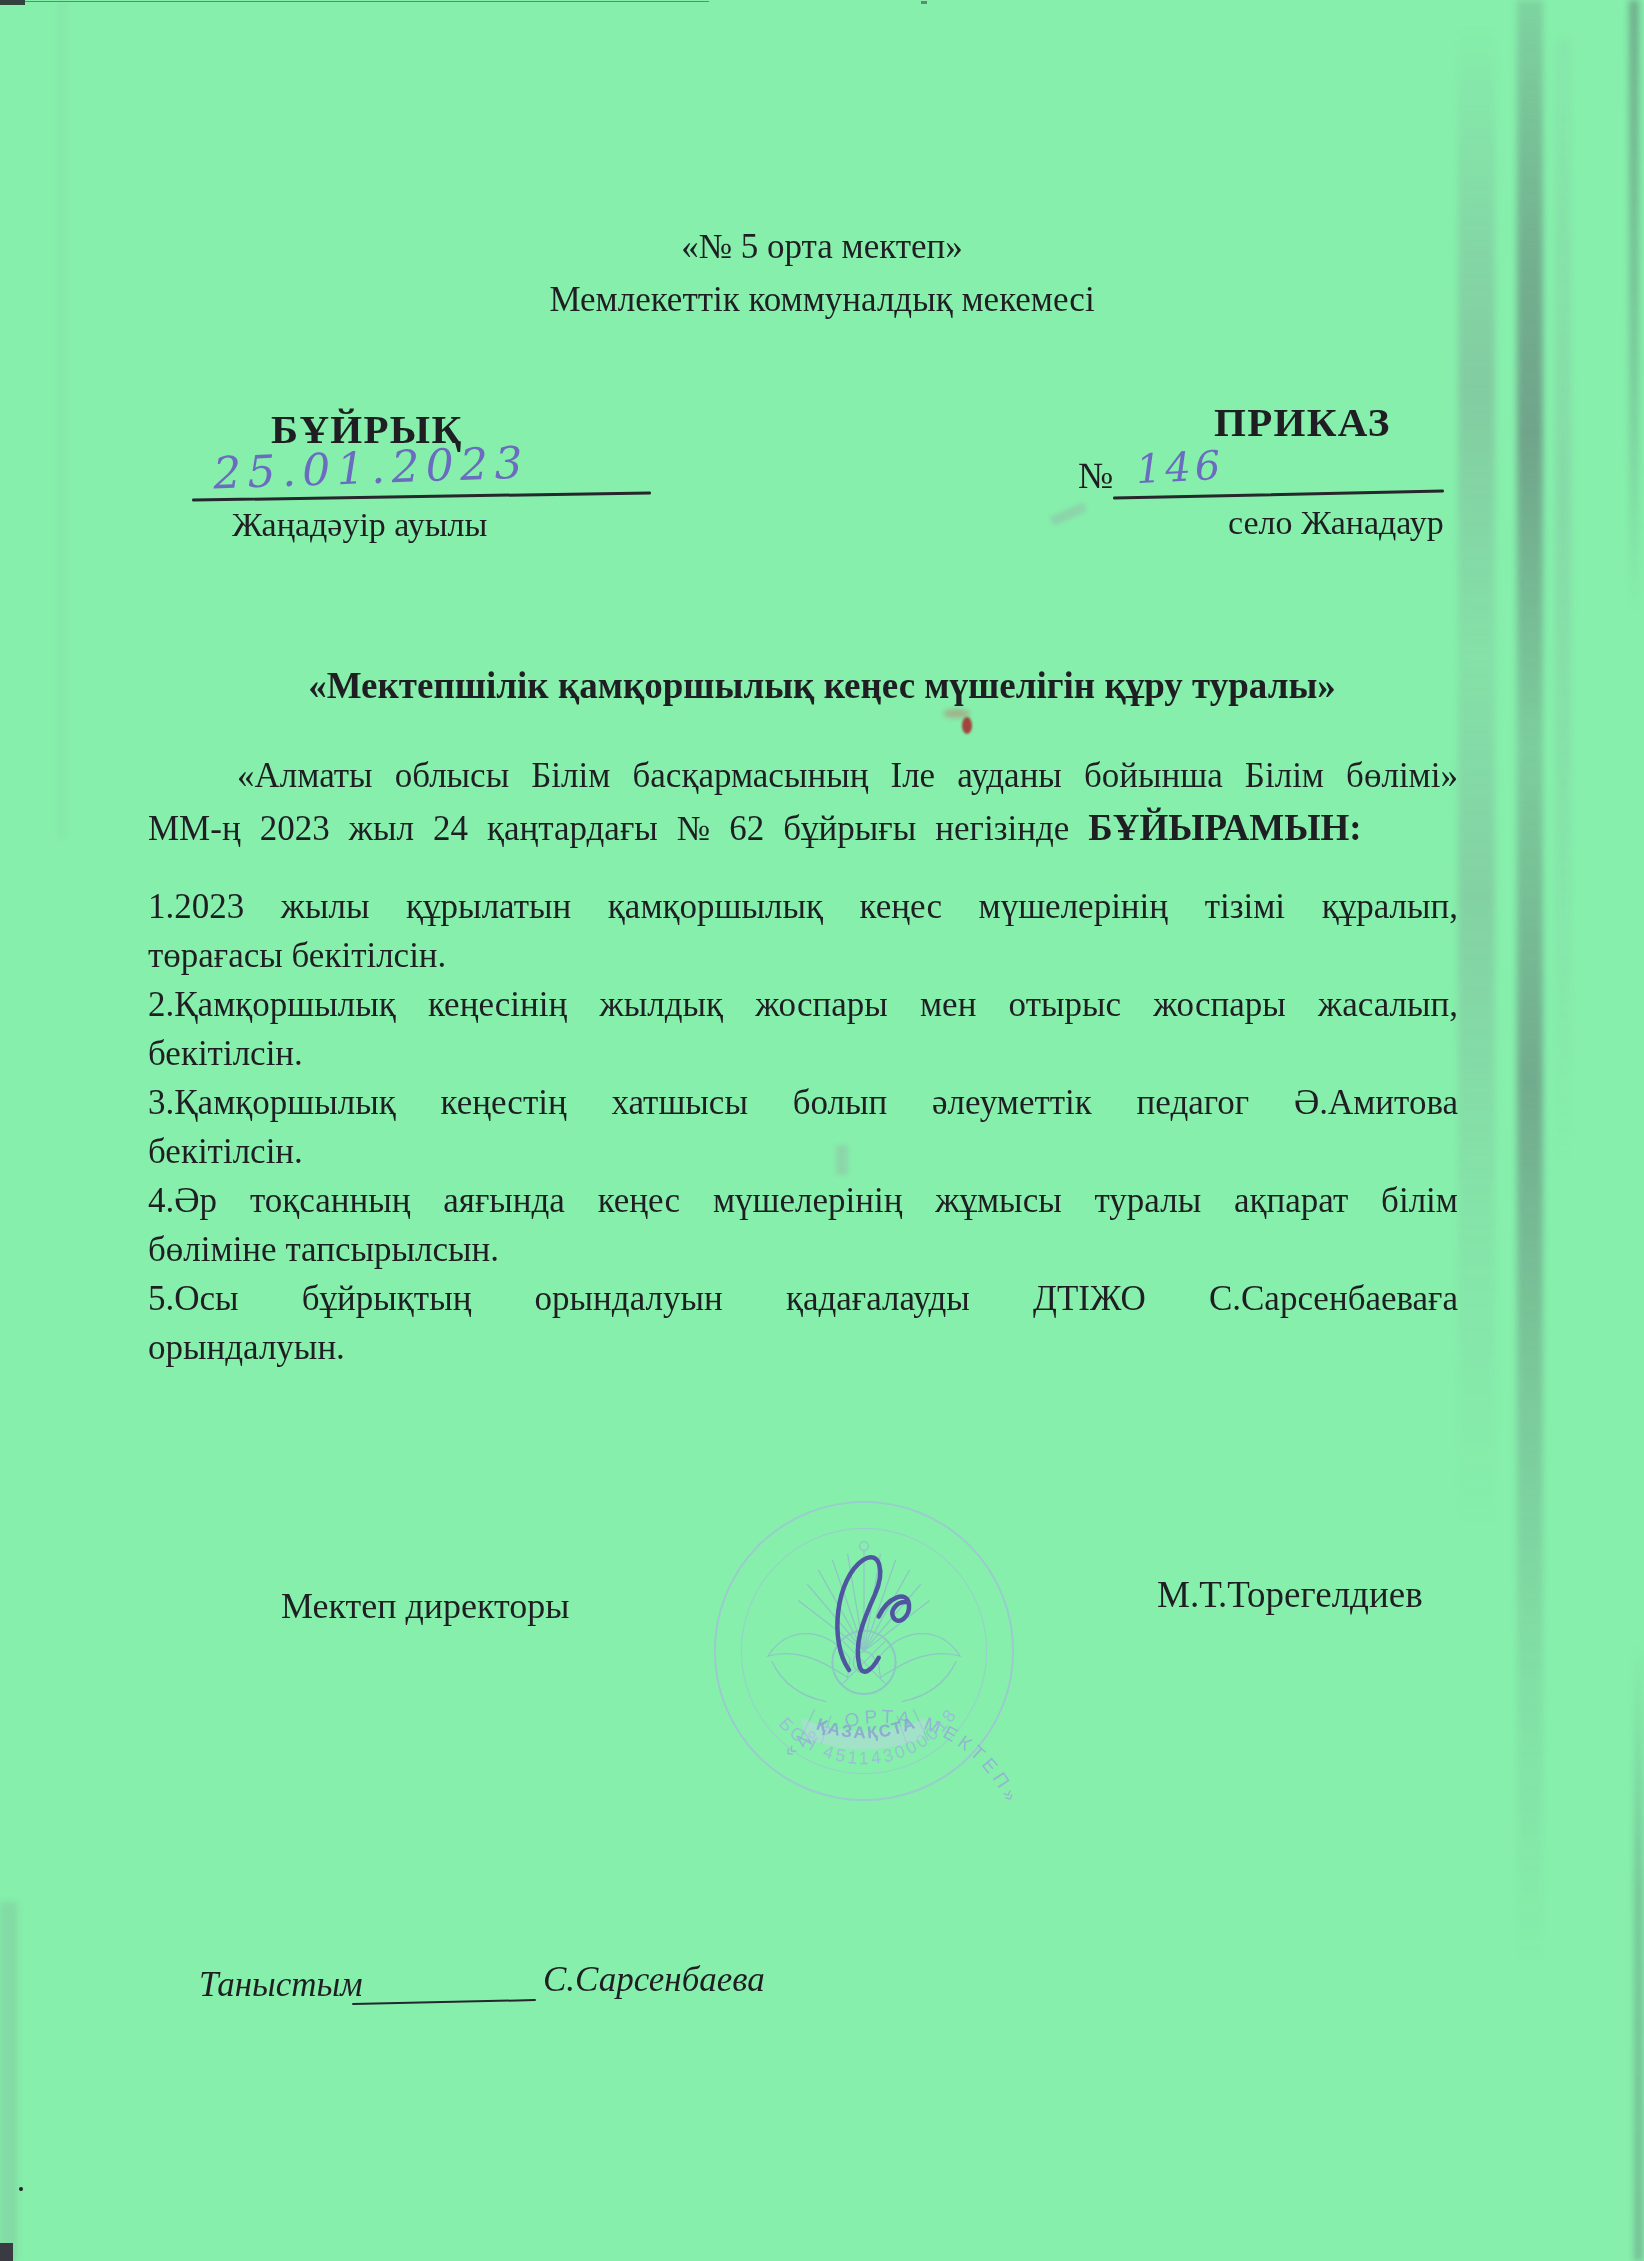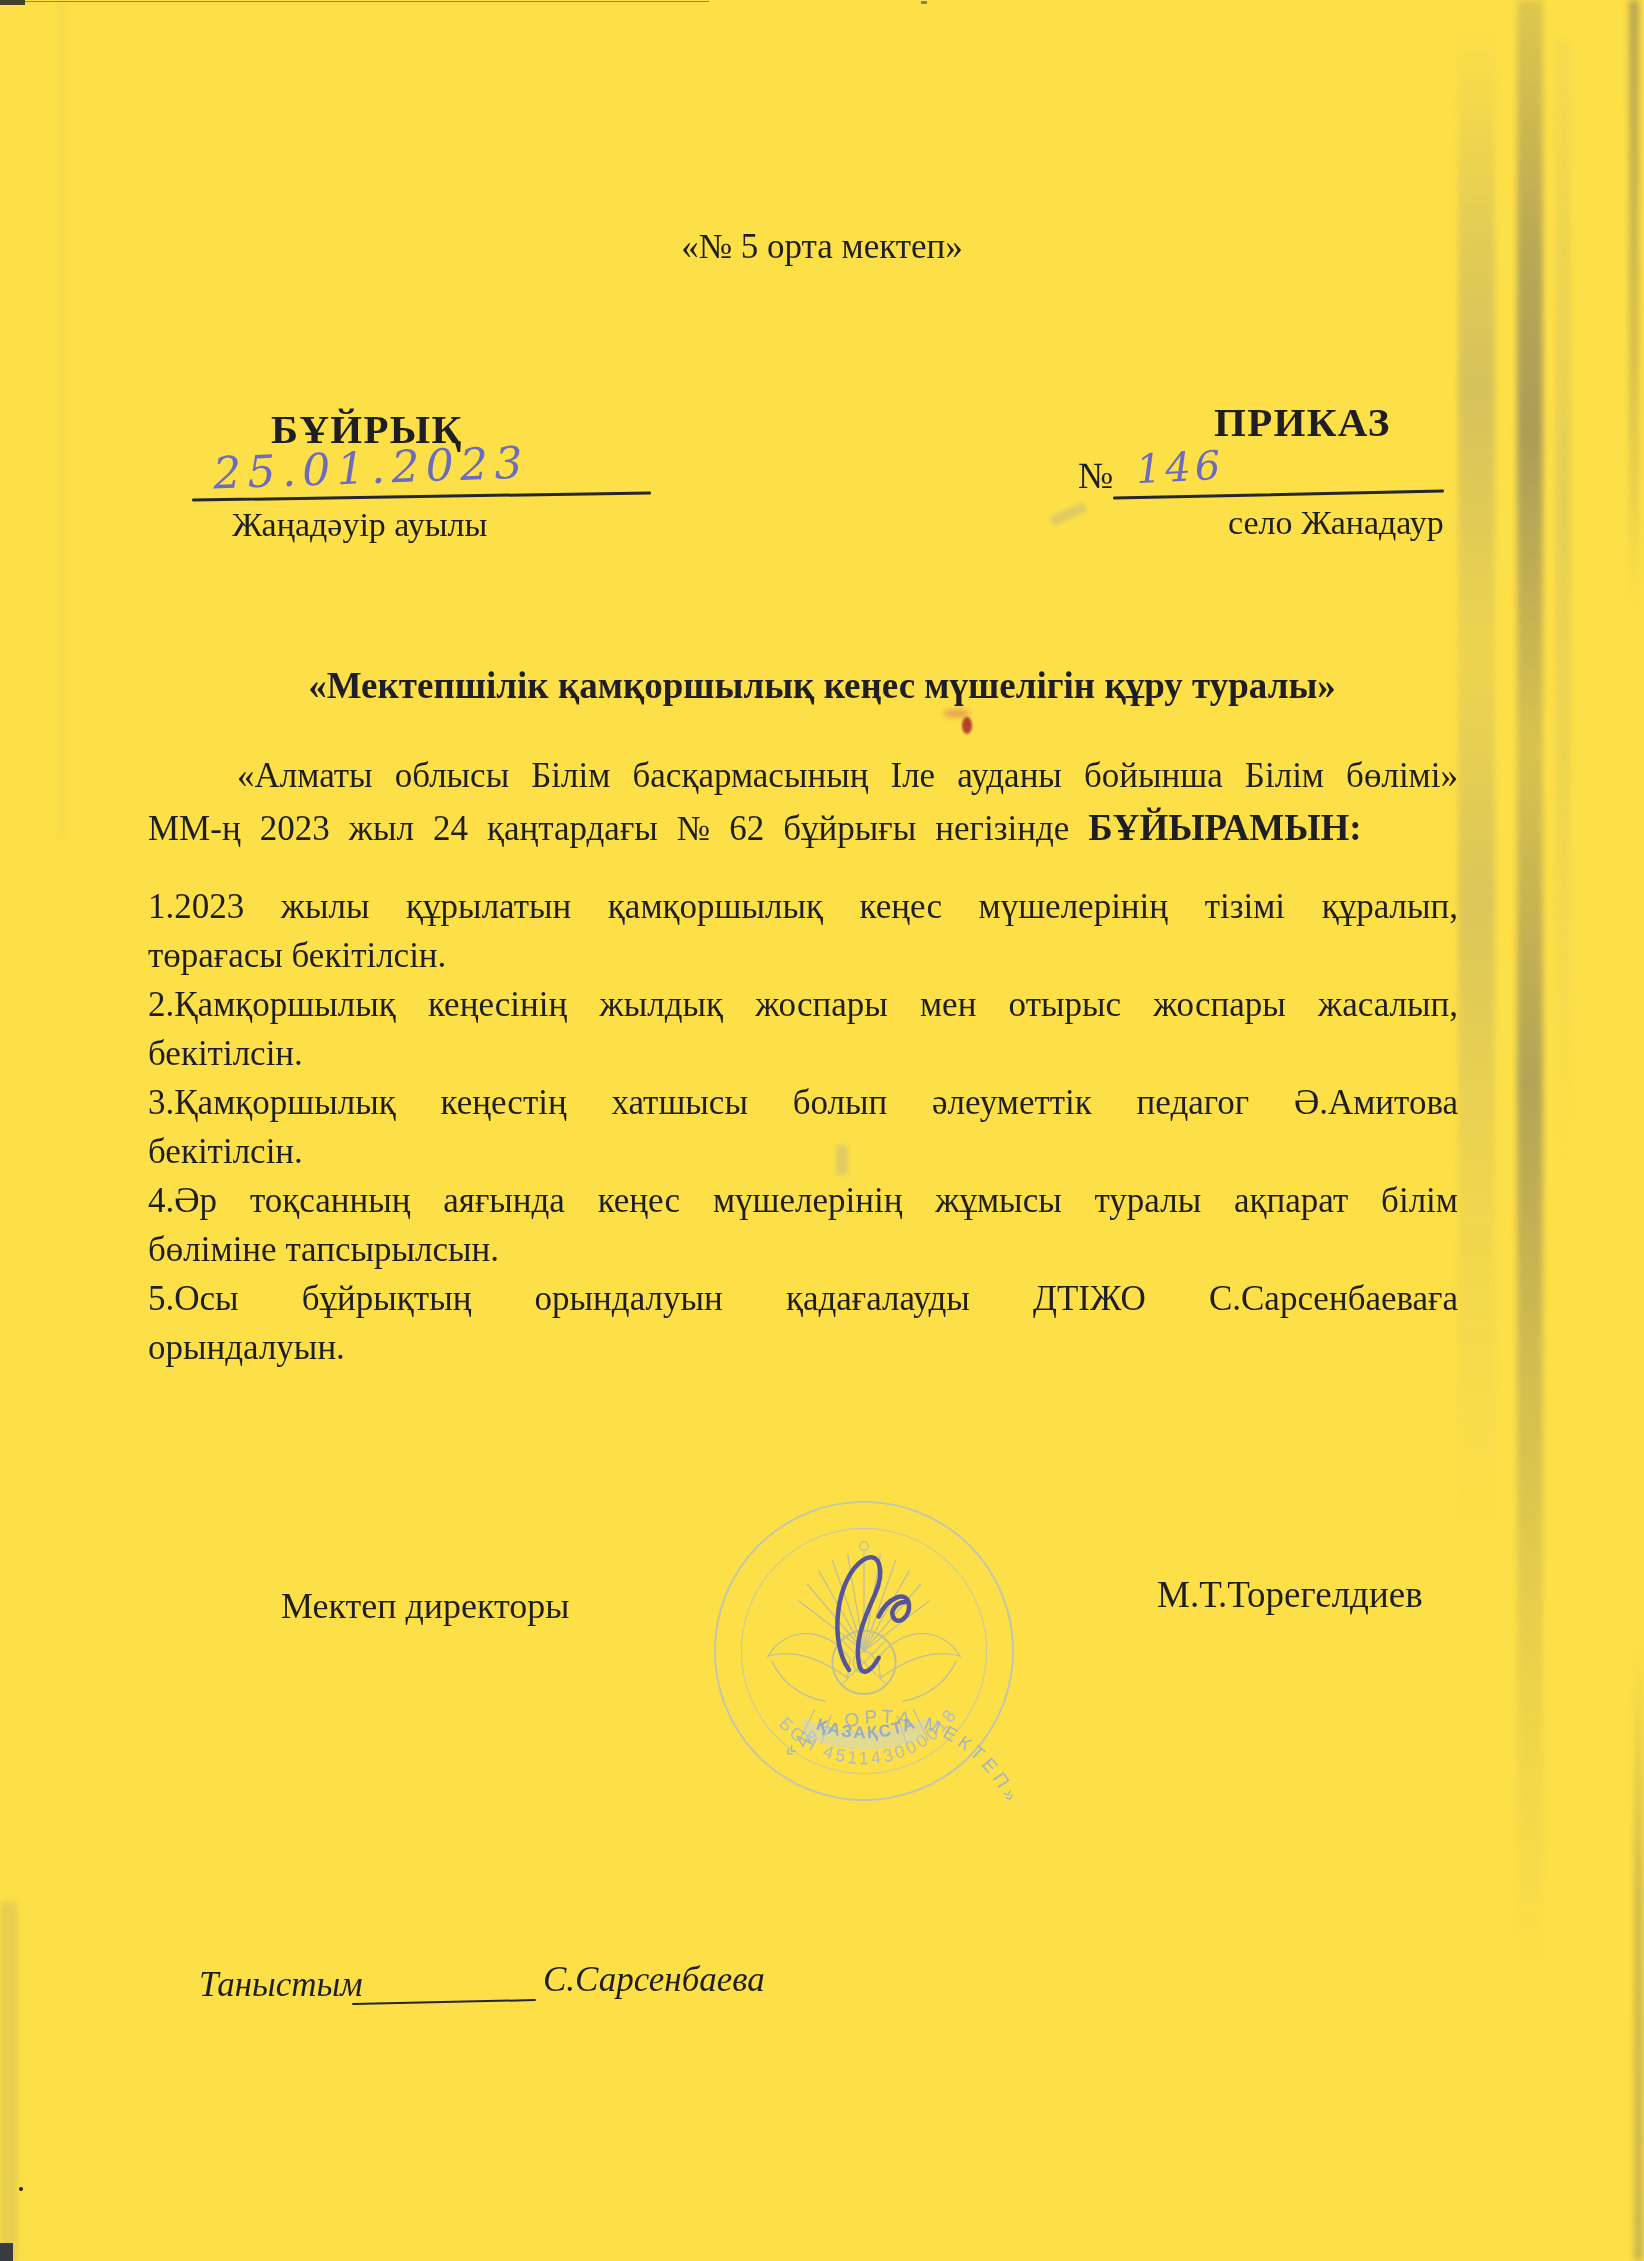--- a/index.html
+++ b/index.html
@@ -1,18 +1,18 @@
 <!DOCTYPE html>
 <html style="font-size:10.3px"><head>
 <meta charset="utf-8">
 <style>
   html,body{margin:0;padding:0;background:#e8e8e8;}
   .page{
     position:relative;width:1644px;height:2261px;margin:0 auto;
-    background:#fde047;overflow:hidden;
+    background:#86efac;overflow:hidden;
     font-family:"Liberation Serif","DejaVu Serif",serif;
     color:#1f1f23;
   }
   .abs{position:absolute;}
   .center{left:0;width:1644px;text-align:center;}
   .org-line{font-size:35px;}
   .block-title{font-size:41px;font-weight:bold;letter-spacing:1.3px;}
   .place{font-size:34px;}
   .doc-title{font-size:37px;font-weight:bold;}
   .handwriting{
@@ -63,20 +63,21 @@
        background:linear-gradient(to bottom,rgba(80,80,95,.40),rgba(80,80,95,.22) 60%,rgba(80,80,95,0));"></div>
   <div class="streak" style="left:1634px;top:1644px;width:9px;height:617px;
        background:linear-gradient(to bottom,rgba(80,80,95,0),rgba(80,80,95,.25) 40%,rgba(80,80,95,.30));"></div>
   <div class="streak" style="left:59px;top:0;width:6.4px;height:838px;background:rgba(120,120,135,.07);"></div>
   <div class="streak" style="left:0;top:1902px;width:17px;height:359px;background:rgba(110,110,125,.16);"></div>
 
   <div class="corner-block"></div>
   <div class="speck"></div>
 
   <div class="abs center org-line" style="top:227px;">«№ 5 орта мектеп»</div>
+  <div class="abs center org-line" style="top:280px;">Мемлекеттік коммуналдық мекемесі</div>
 
   <div class="abs block-title" style="left:271px;top:405px;">БҰЙРЫҚ</div>
   <div class="abs handwriting" style="left:213px;top:442px;font-size:44px;transform:rotate(-2deg);">25.01.2023</div>
   <div class="ink-line" style="left:192px;top:495px;width:459px;transform:rotate(-0.9deg);"></div>
   <div class="abs place" style="left:232px;top:506px;">Жаңадәуір ауылы</div>
 
   <div class="abs block-title" style="left:1214px;top:398px;">ПРИКАЗ</div>
   <div class="abs" style="left:1078px;top:454px;font-size:37px;">№</div>
   <div class="abs handwriting" style="left:1136px;top:444px;font-size:40px;transform:rotate(-3deg);letter-spacing:3.9px;">146</div>
   <div class="ink-line" style="left:1113px;top:493px;width:331px;transform:rotate(-1.2deg);"></div>

